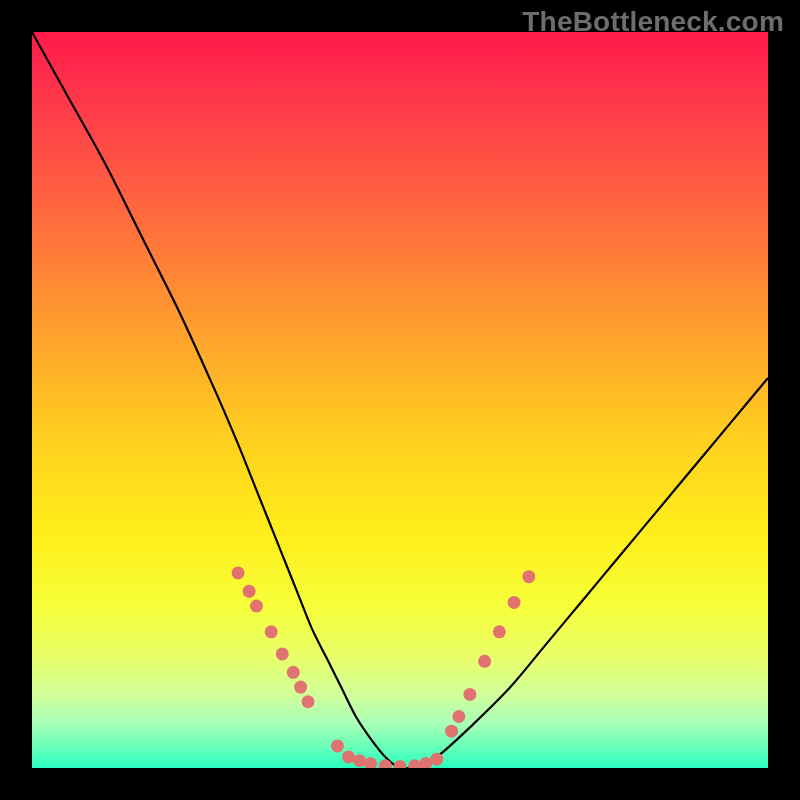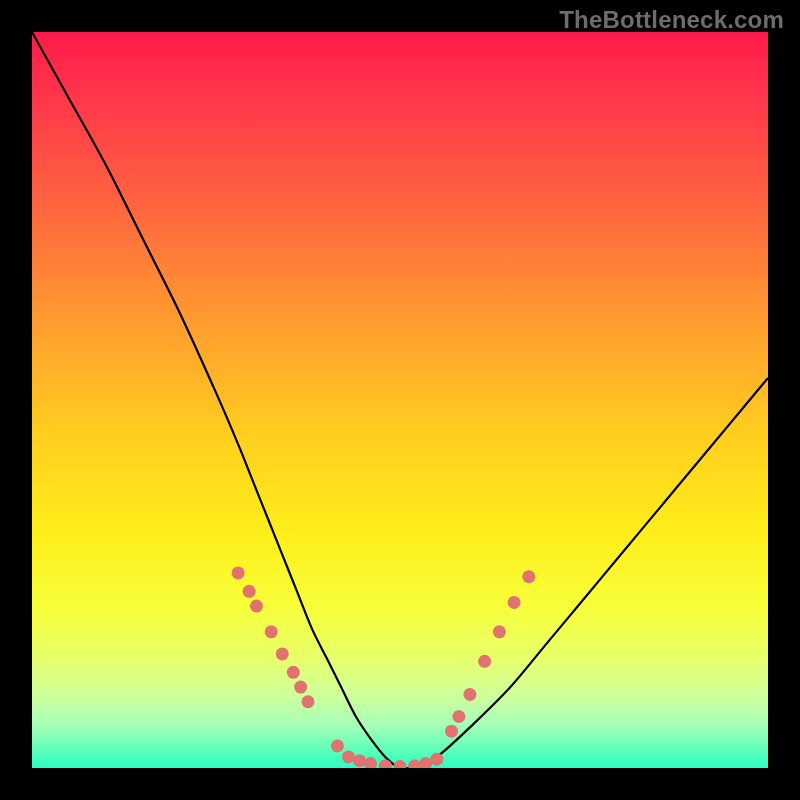--- a/index.html
+++ b/index.html
@@ -40,21 +40,21 @@
       #a8ffb8 94%,
       #6affb8 97%,
       #2affc0 100%
     );
   }
   .watermark {
     position: absolute;
     top: 6px;
     right: 16px;
     font-family: Arial, Helvetica, sans-serif;
-    font-size: 24px;
+    font-size: 28px;
     font-weight: 600;
     color: #6d6d6d;
     letter-spacing: 0.2px;
     user-select: none;
   }
   svg.curve {
     position: absolute;
     inset: 0;
   }
 </style>

